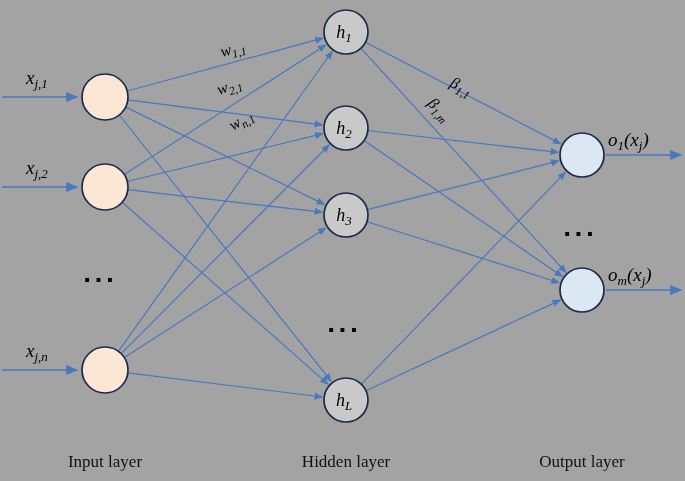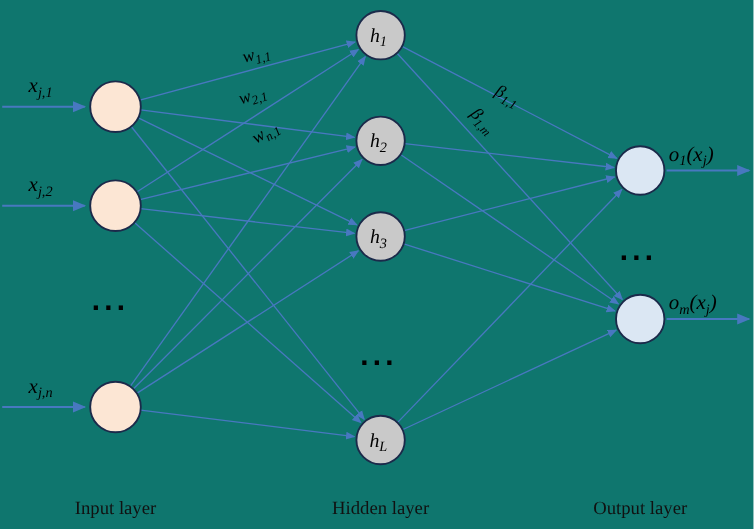--- a/index.html
+++ b/index.html
@@ -8,21 +8,21 @@
     background: #ffffff;
     width: 685px;
     height: 481px;
     overflow: hidden;
     font-family: "Liberation Serif", serif;
   }
   #stage {
     width: 685px;
     height: 481px;
     position: relative;
-    background: #0f766e;
+    background: #a3a3a3;
   }
   .edge {
     stroke: var(--edge, #4878c0);
     stroke-width: 1.2;
     fill: none;
   }
   .ext-arrow {
     stroke: var(--edge, #4878c0);
     stroke-width: 1.7;
     fill: none;

